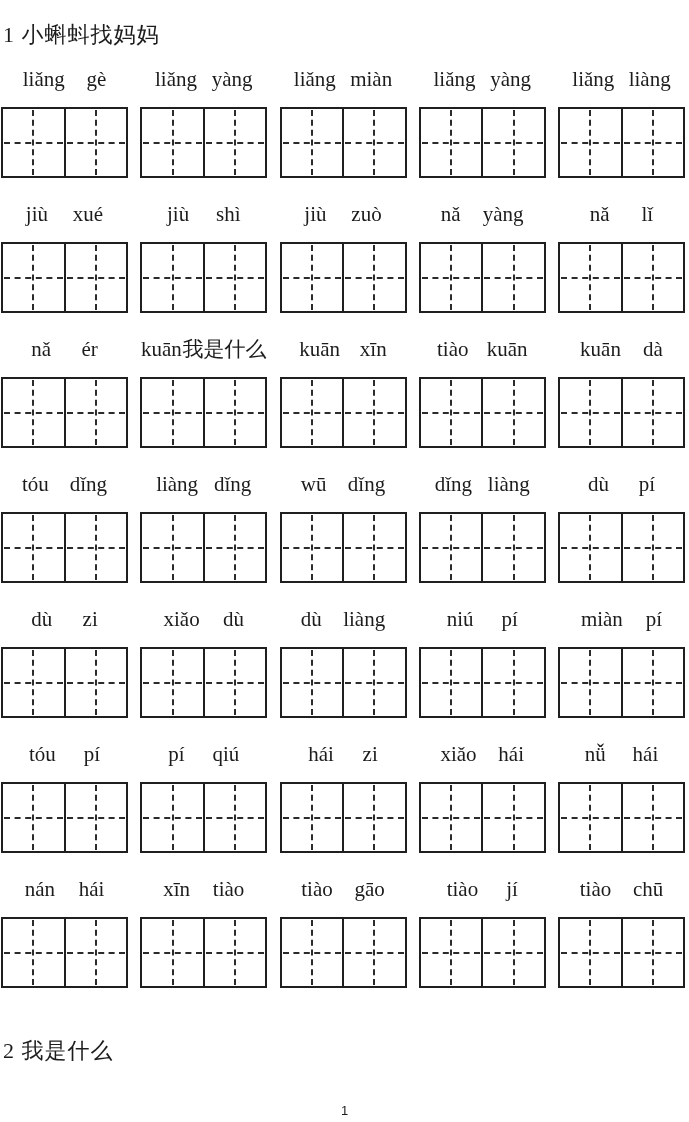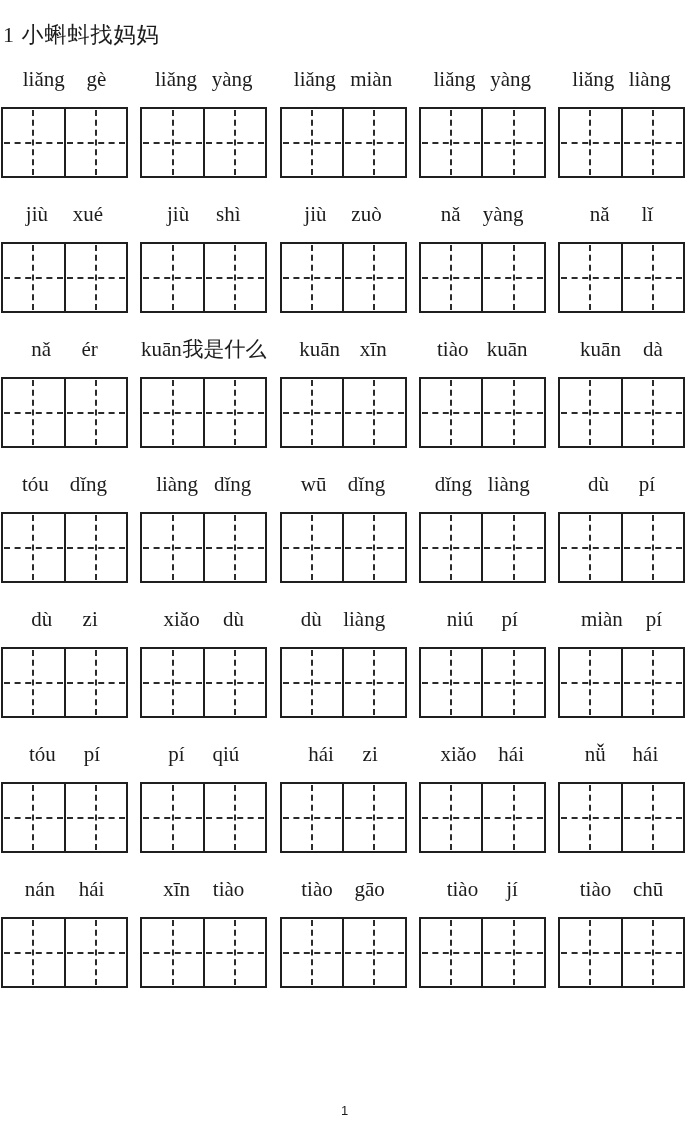--- a/index.html
+++ b/index.html
@@ -463,15 +463,16 @@
             <span>chū</span>
           </div>
     <div class="box-pair">
       <div class="square"></div>
       <div class="square"></div>
     </div>
   </div>
       </div>
     </div>
 
+  <h1 class="section-title second">2 我是什么</h1>
 
   <div class="page-number">1</div>
 </div>
 
 </body></html>

